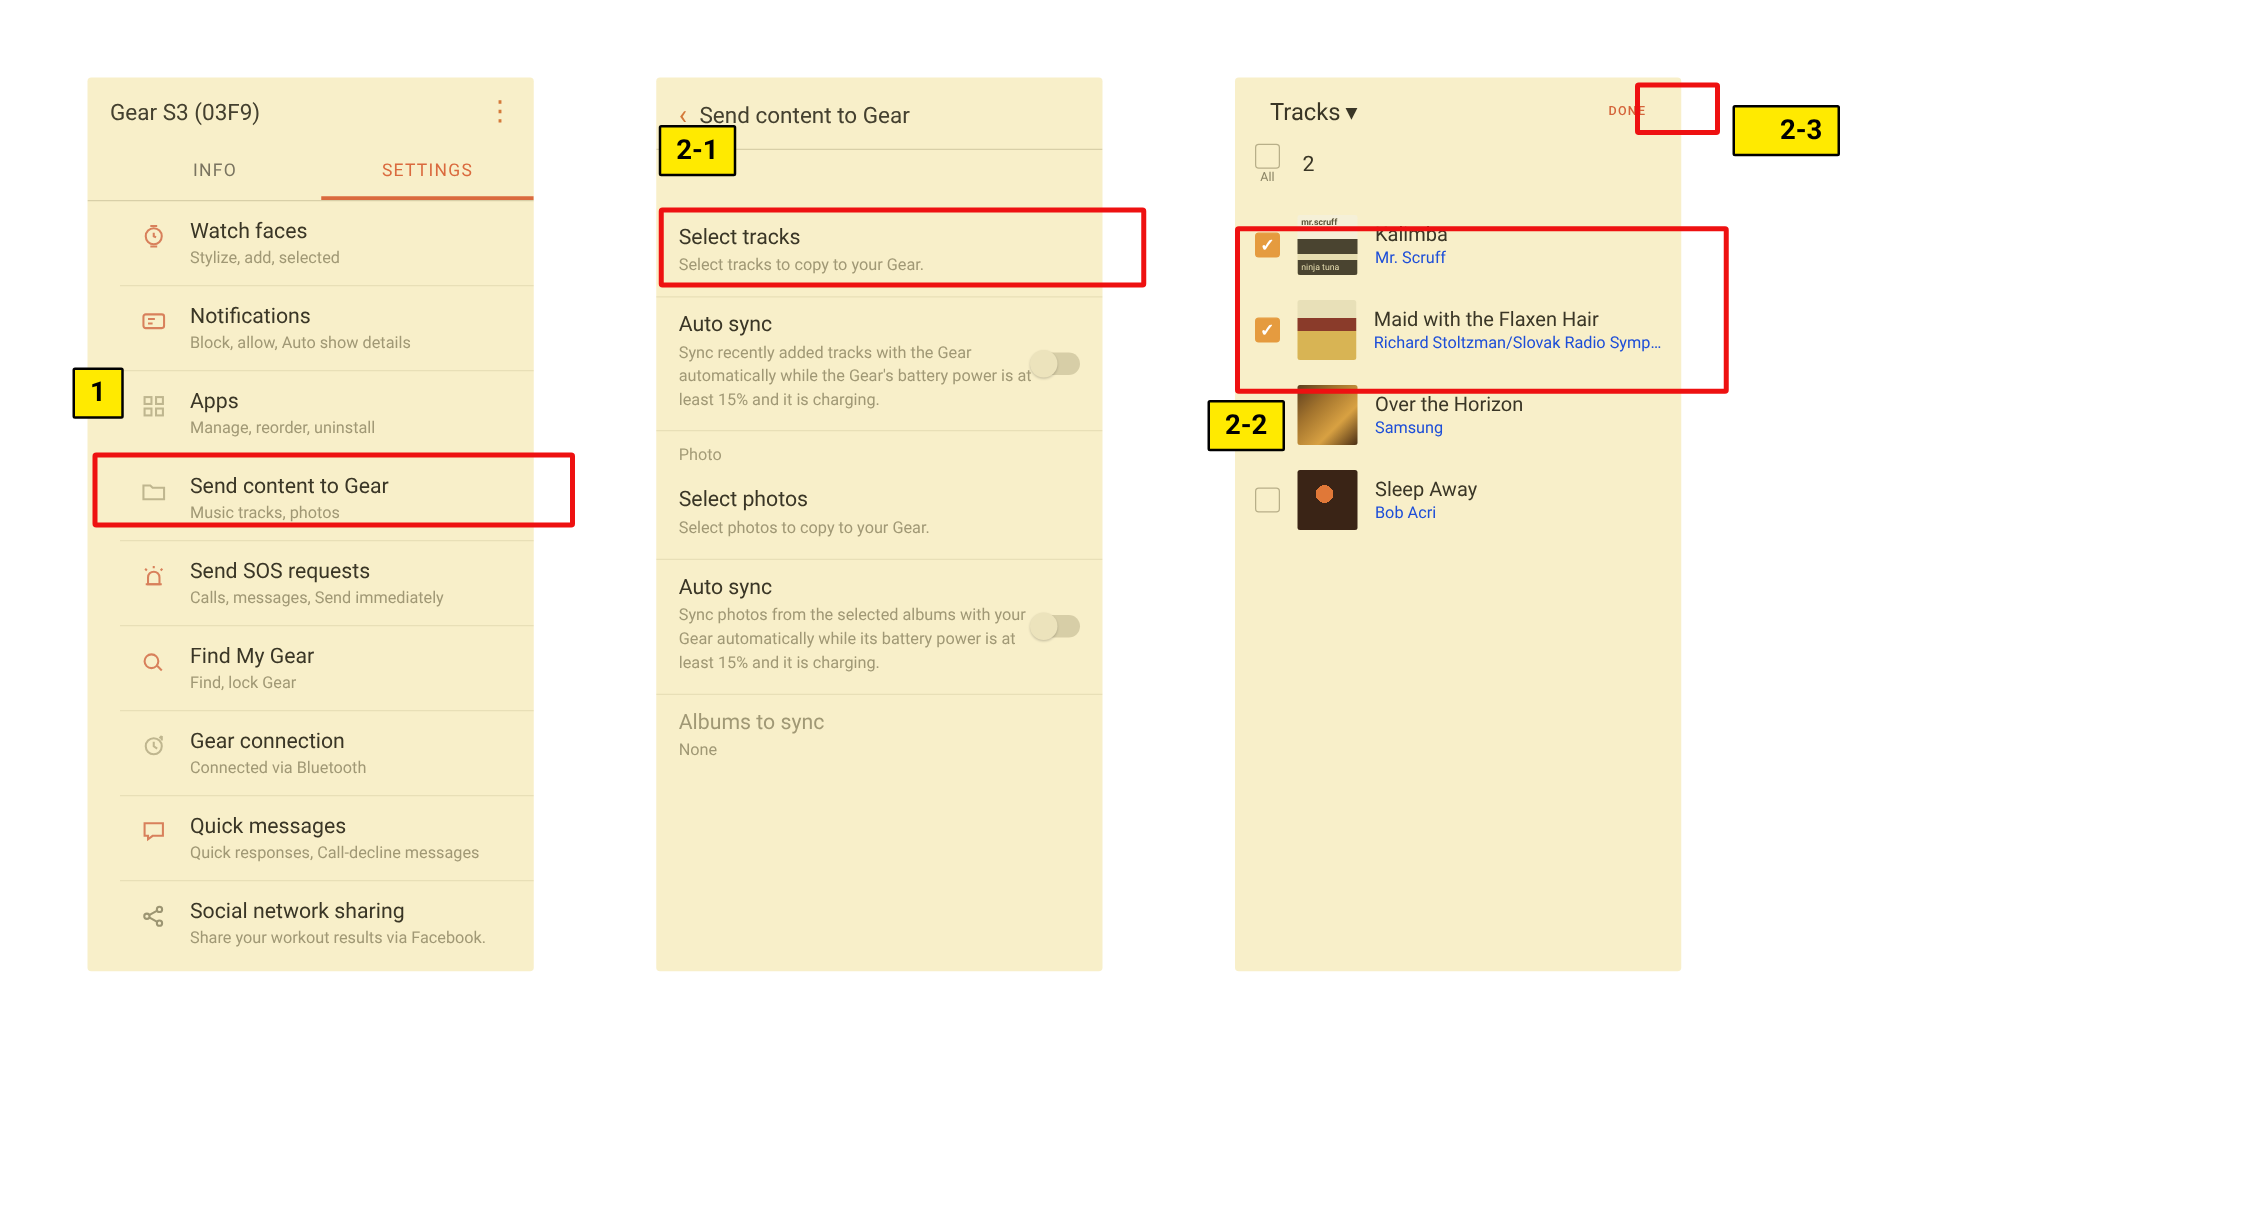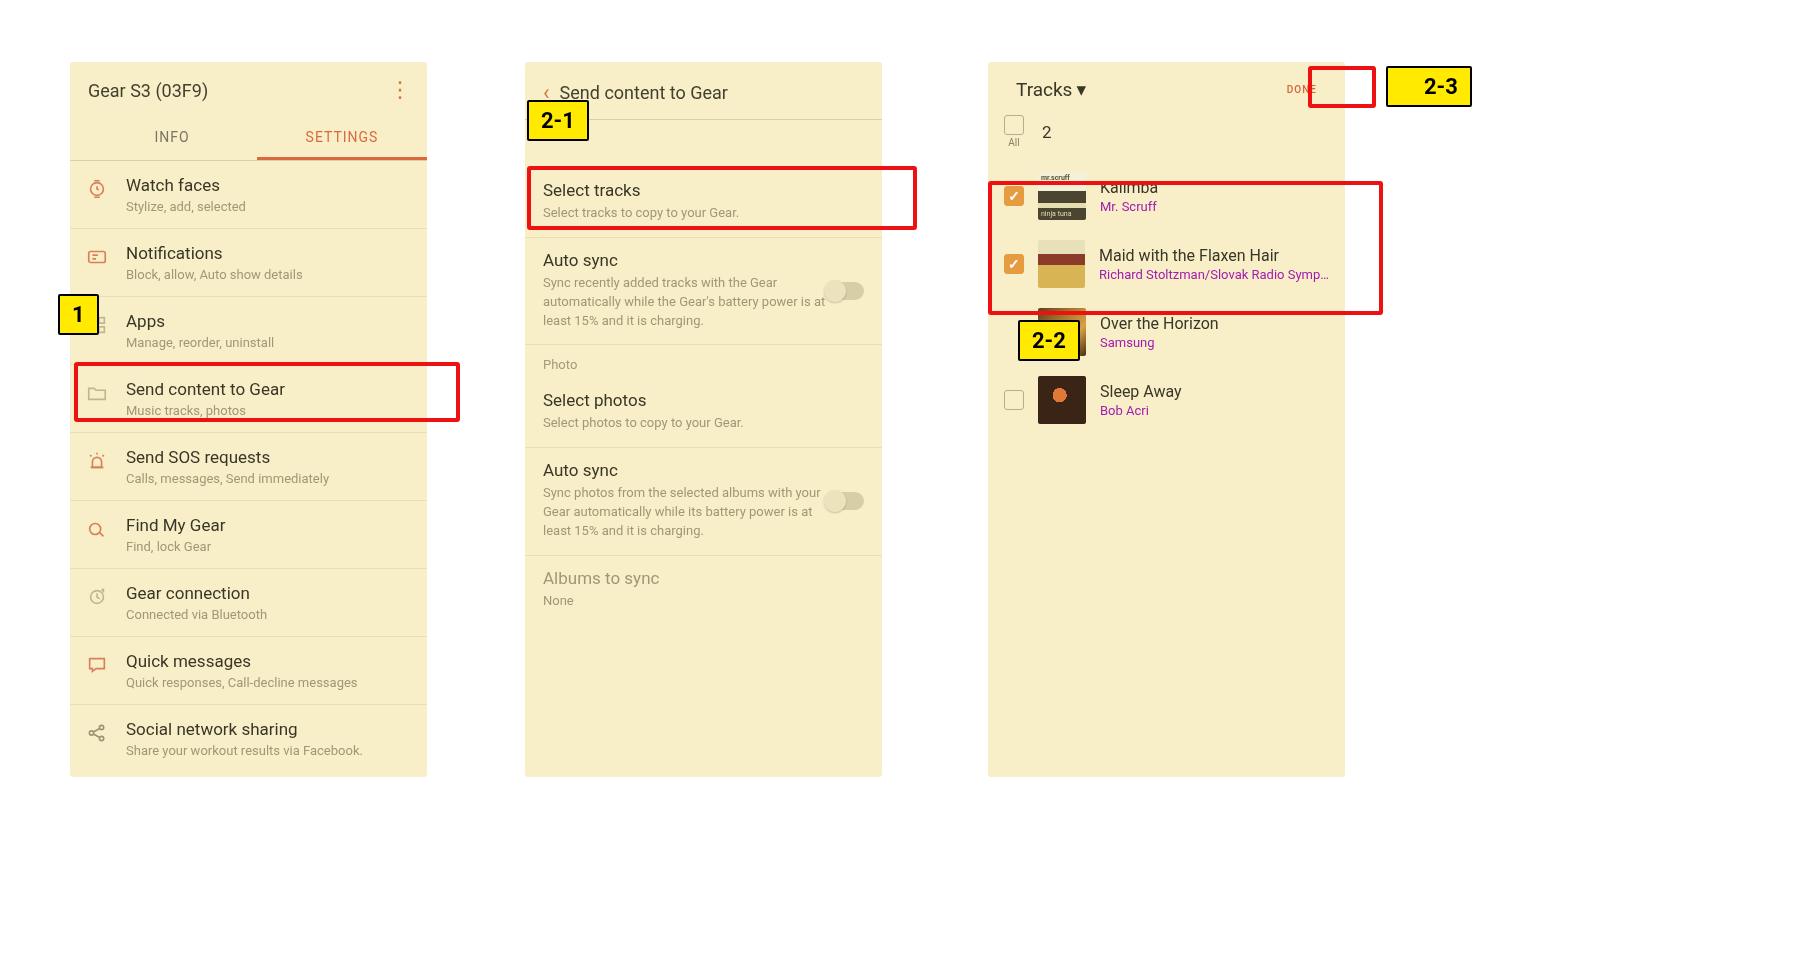--- a/index.html
+++ b/index.html
@@ -38,20 +38,21 @@
     flex:1; text-align:center; padding:14px 0 12px;
     font-size:14px; color:#7a7460; letter-spacing:1px;
   }
   .tab.active { color:#da6a3e; border-bottom:3px solid #da6a3e; }
   .divider { height:1px; background:#d8cfa8; }
 
   .row {
     display:flex; align-items:flex-start;
     padding:14px 14px 14px 12px; gap:14px;
     border-bottom:1px solid #e8dfb7;
+    margin-left:26px;
   }
   .row:last-child { border-bottom:none; }
   .row .icon-col { width:30px; display:flex; justify-content:center; padding-top:3px; }
   .row .text-col { flex:1; }
   .row .title { font-size:17px; color:#3a3626; }
   .row .subtitle { font-size:13px; color:#a09875; margin-top:4px; }
 
   svg.icon { width:22px; height:22px; fill:none; stroke:#d8805b; stroke-width:1.8; }
   svg.icon.muted { stroke:#bfb68f; }
 
@@ -93,21 +94,21 @@
   .album-art {
     width:48px; height:48px; border-radius:2px;
     background:#d0c79f; display:flex; flex-direction:column;
     font-size:7px; color:#5a5438; overflow:hidden;
   }
   .art1 { background:linear-gradient(#f5f0d8 40%,#4a4430 40%,#4a4430 65%,#e6ddb0 65%); }
   .art2 { background:linear-gradient(#e8e0b8 30%,#8a3b2a 30%,#8a3b2a 52%,#d8b454 52%); }
   .art3 { background:linear-gradient(135deg,#5c3e1e,#a2732d,#d8a142,#4a2e14); }
   .art4 { background:radial-gradient(circle at 45% 40%,#e07838 0 18%,#3a2416 18%);}
   .track-text .tt { font-size:16px; color:#3a3626; }
-  .track-text .ta { font-size:13px; color:#a21caf; margin-top:2px; max-width:230px; white-space:nowrap; overflow:hidden; text-overflow:ellipsis;}
+  .track-text .ta { font-size:13px; color:#1d4ed8; margin-top:2px; max-width:230px; white-space:nowrap; overflow:hidden; text-overflow:ellipsis;}
 
   
   .redbox { position:absolute; border:4px solid #e11; border-radius:3px; pointer-events:none; }
   .callout {
     position:absolute; background:#ffea00; border:2px solid #000;
     padding:6px 12px; font-size:22px; font-weight:bold; color:#000;
     border-radius:2px; z-index:50; text-align:center;
   }
 </style>
 </head>
@@ -326,14 +327,14 @@
   </div>
 </div>
 
 <div class="redbox" style="left:74px; top:362px; width:386px; height:60px;"></div>
 <div class="redbox" style="left:527px; top:166px; width:390px; height:64px;"></div>
 <div class="redbox" style="left:988px; top:181px; width:395px; height:134px;"></div>
 <div class="redbox" style="left:1308px; top:66px; width:68px; height:42px;"></div>
 
 <div class="callout" style="left:58px; top:294px;">1</div>
 <div class="callout" style="left:527px; top:100px;">2-1</div>
-<div class="callout" style="left:1018px; top:320px;">2-2</div>
-<div class="callout" style="left:1386px; top:66px;padding-left:36px;">2-3</div>
+<div class="callout" style="left:966px; top:320px;">2-2</div>
+<div class="callout" style="left:1386px; top:84px;padding-left:36px;">2-3</div>
 
 </body></html>

